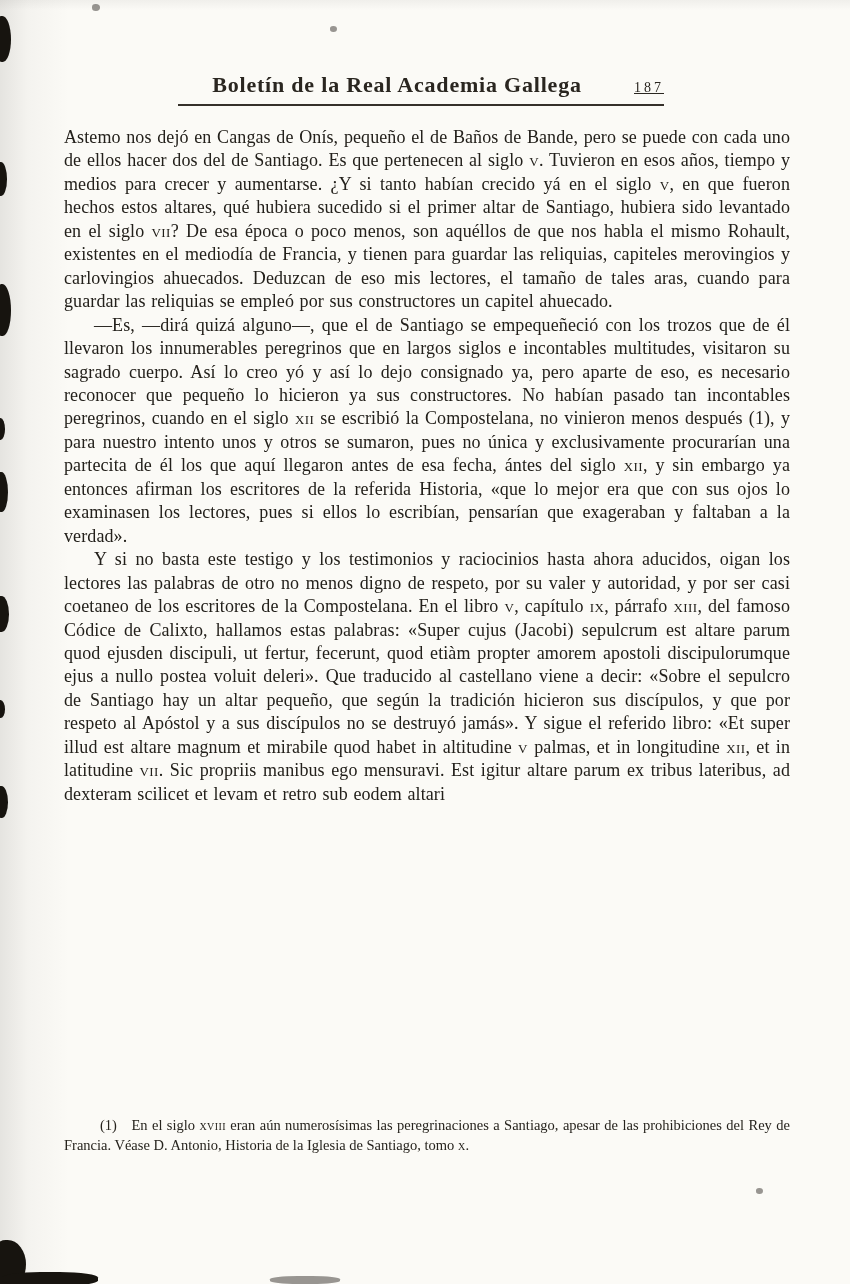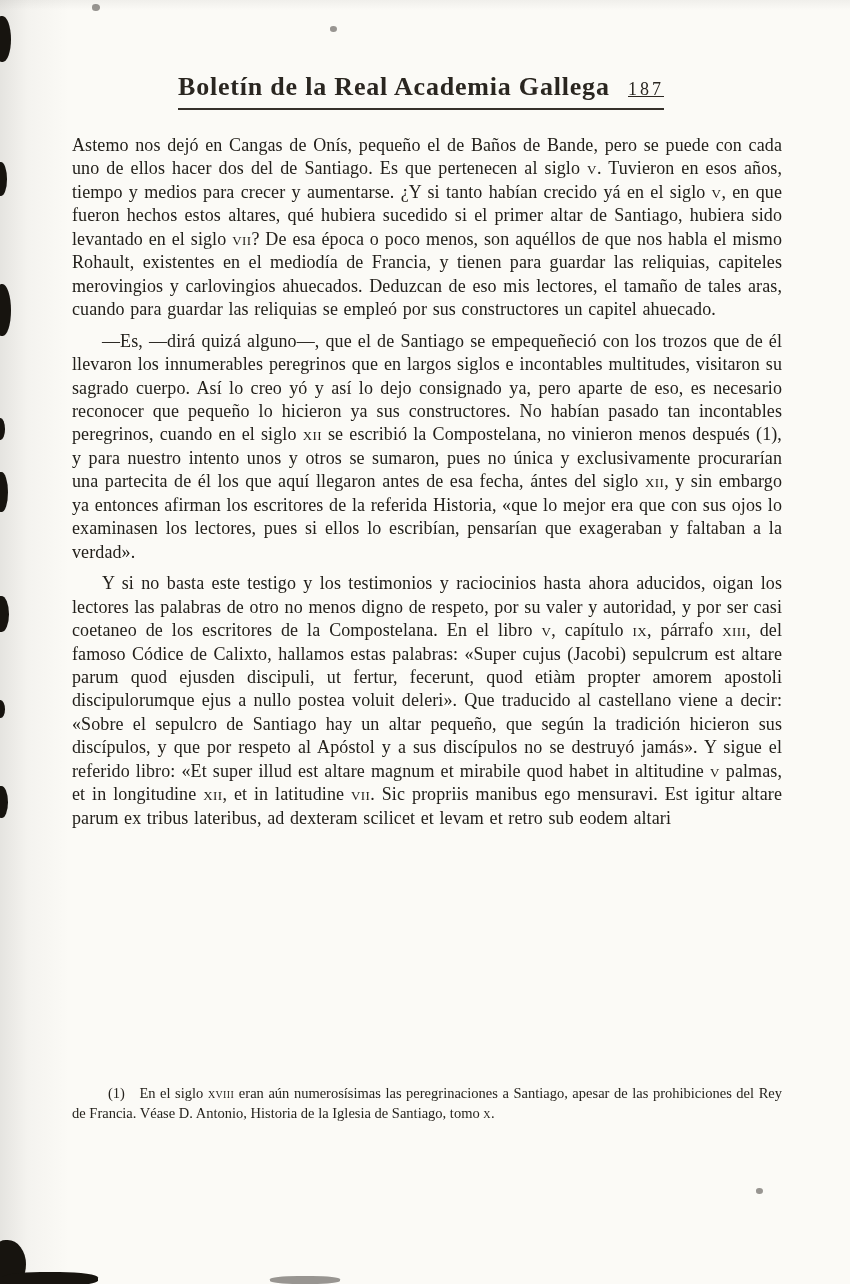--- a/index.html
+++ b/index.html
@@ -32,54 +32,55 @@
     left: 178px;
     top: 72px;
     width: 486px;
     display: flex;
     align-items: baseline;
     border-bottom: 2px solid #35302a;
     padding-bottom: 6px;
   }
   .journal-title {
     flex: 1;
+    text-align: center;
     font-weight: bold;
-    font-size: 26px;
+    font-size: 22px;
     letter-spacing: 0.8px;
     color: #2a2620;
   }
   .page-number {
-    font-size: 18px;
+    font-size: 14px;
     letter-spacing: 3px;
     color: #2a2620;
     padding-left: 18px;
     text-decoration: underline;
   }
   
   .body-text {
     position: absolute;
     left: 64px;
     top: 126px;
     width: 726px;
     font-size: 18px;
     line-height: 23.45px;
     text-align: justify;
     letter-spacing: 0.1px;
     word-spacing: 1px;
     color: #23201b;
   }
-  .para { margin: 8px; }
+  .para { margin: 0; }
   .para.indent { text-indent: 30px; }
   .it { }
   .sc { font-variant: small-caps; letter-spacing: 0.4px; }
   
   .footnote {
     position: absolute;
     left: 64px;
-    top: 1076px;
+    top: 1116px;
     width: 726px;
     font-size: 14.5px;
     line-height: 19.5px;
     text-align: justify;
     color: #26231d;
   }
   .footnote .para { text-indent: 36px; }
 </style>
 </head>
 <body>

